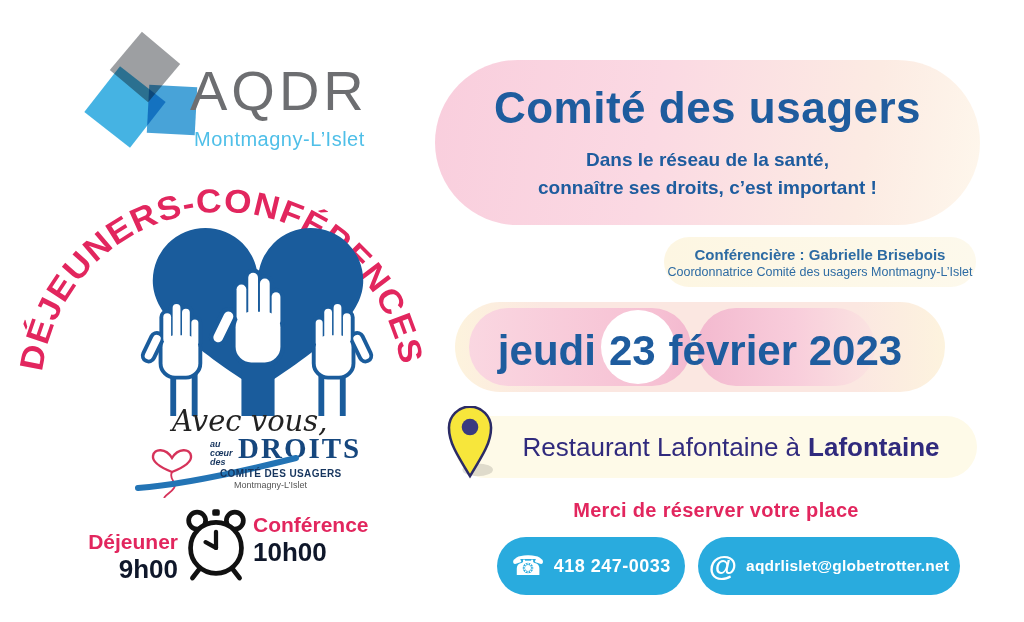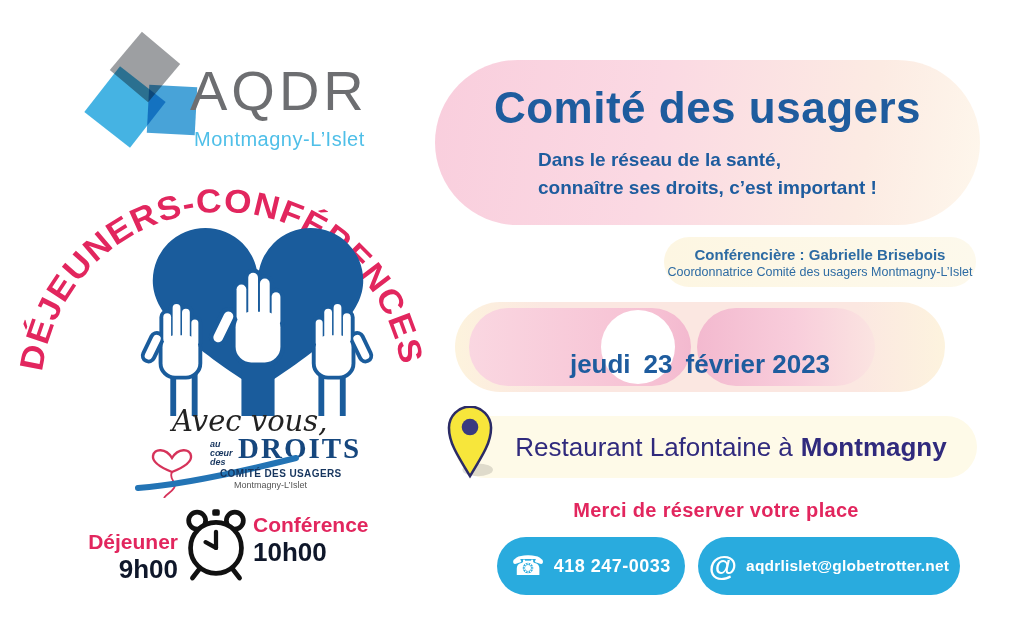--- a/index.html
+++ b/index.html
@@ -27,41 +27,41 @@
   .sched-label{font-size:21px;font-weight:bold;color:#e2265e;line-height:1.2;}
   .sched-time{font-size:26px;font-weight:bold;color:#0f172a;line-height:1.2;}
 
   
   .main-box{
     left:435px;top:60px;width:545px;height:165px;border-radius:84px;
     background:linear-gradient(100deg,#f9cedd 0%,#fbd9e3 40%,#fcebe3 78%,#fef7ec 100%);
     display:flex;flex-direction:column;align-items:center;justify-content:center;gap:13px;
   }
   .main-title{font-size:44px;font-weight:bold;color:#1e5c9e;letter-spacing:.5px;}
-  .main-sub{font-size:19px;font-weight:bold;color:#1e5c9e;line-height:1.45;}
+  .main-sub{font-size:19px;font-weight:bold;color:#1e5c9e;text-align:center;line-height:1.45;}
   .speaker-pill{
     left:664px;top:237px;width:312px;height:50px;border-radius:25px;
     background:linear-gradient(90deg,#fdf6e2,#fdf9ec);
     display:flex;flex-direction:column;align-items:center;justify-content:center;
   }
   .speaker-name{font-size:15px;font-weight:bold;color:#2d6ba3;}
   .speaker-role{font-size:12.5px;color:#2d6ba3;margin-top:2px;}
 
   .date-outer{
     left:455px;top:302px;width:490px;height:90px;border-radius:45px;
     background:linear-gradient(90deg,#fdf3dd 0%,#fbe7e1 18%,#fbe7e1 82%,#fdf3de 100%);
   }
   .date-cap-l{position:absolute;left:14px;top:6px;width:222px;height:78px;border-radius:39px;
     background:linear-gradient(90deg,#fad7e1 0%,#f6c0d3 85%,#f3b9cf 100%);}
   .date-cap-r{position:absolute;left:242px;top:6px;width:178px;height:78px;border-radius:39px;
     background:linear-gradient(90deg,#f3b9cf 0%,#f8cddb 55%,#fbe4e1 100%);}
   .date-daycircle{position:absolute;left:146px;top:8px;width:74px;height:74px;border-radius:50%;background:#ffffff;}
-  .date-text{position:absolute;left:0;top:17px;width:100%;height:100%;
+  .date-text{position:absolute;left:0;top:4px;width:100%;height:100%;
     display:flex;align-items:center;justify-content:center;gap:13px;
-    font-size:26px;font-weight:bold;color:#1e5c9e;}
+    font-size:42px;font-weight:bold;color:#1e5c9e;}
 
   .loc-bar{
     left:455px;top:416px;width:522px;height:62px;border-radius:34px;background:#fefae8;
     display:flex;align-items:center;justify-content:center;gap:8px;
     font-size:26px;color:#302a7d;padding-left:30px;box-sizing:border-box;
   }
   .loc-bold{font-weight:bold;}
   .reserve{
     left:455px;top:499px;width:522px;text-align:center;
     font-size:20px;font-weight:bold;color:#e2265e;letter-spacing:.3px;
@@ -191,21 +191,21 @@
     <div class="date-daycircle"></div>
     <div class="date-text">
       <span>jeudi</span>
       <span>23</span>
       <span>février 2023</span>
     </div>
   </div>
 
   <div class="abs loc-bar">
     <span>Restaurant Lafontaine à</span>
-    <span class="loc-bold">Montmagny</span>
+    <span class="loc-bold">Lafontaine</span>
   </div>
   <svg class="abs" style="left:444px;top:406px;" width="52" height="74" viewBox="0 0 40 58">
     <ellipse cx="26" cy="50" rx="12" ry="5" fill="#000" opacity="0.12"></ellipse>
     <path d="M20 55 C 9 37 3.5 28 3.5 17 A 16.5 16.5 0 1 1 36.5 17 C 36.5 28 31 37 20 55 Z" fill="#f7e63b" stroke="#2b2b66" stroke-width="2"></path>
     <circle cx="20" cy="16.5" r="6.5" fill="#3a3a80"></circle>
   </svg>
 
   <div class="abs reserve">Merci de réserver votre place</div>
 
   <div class="abs contact-pill phone-pill">

